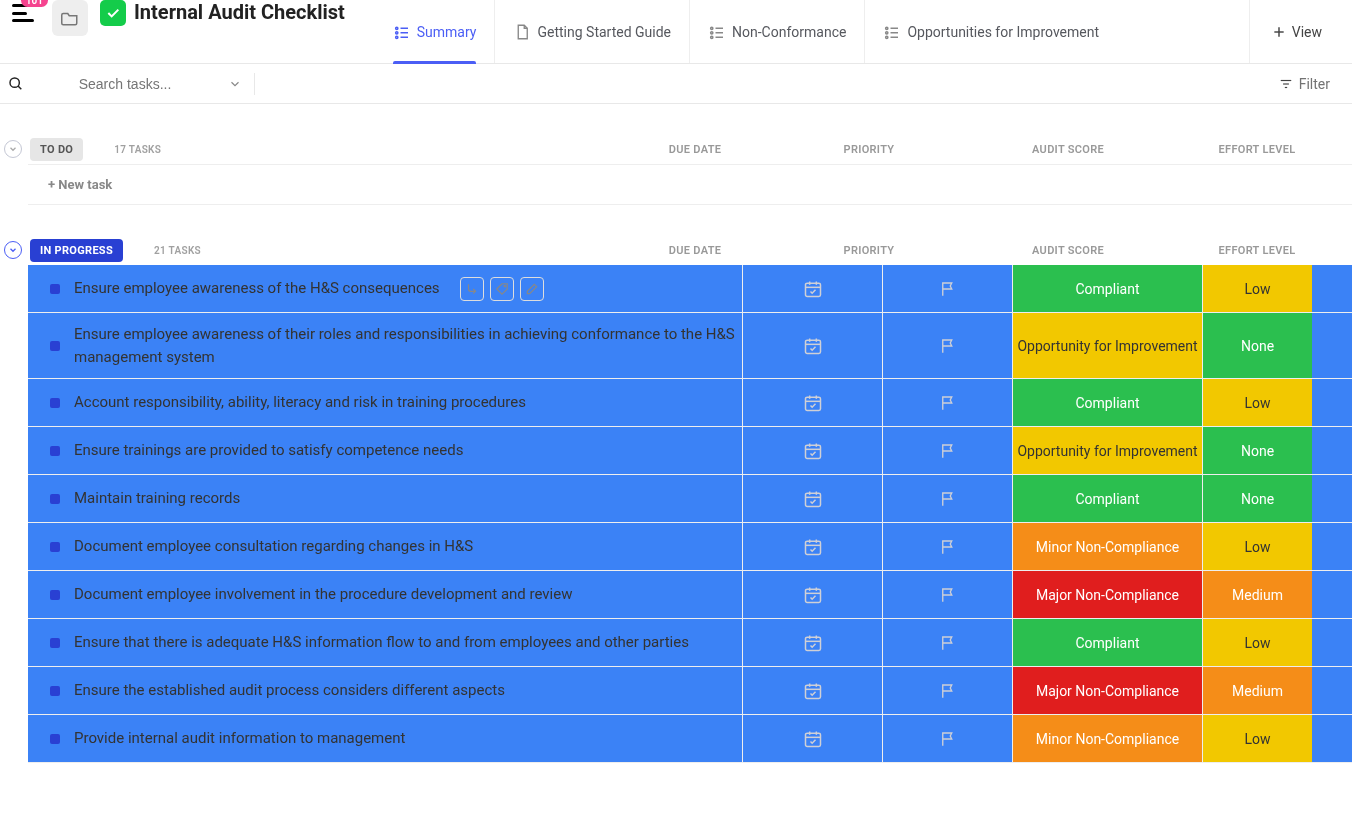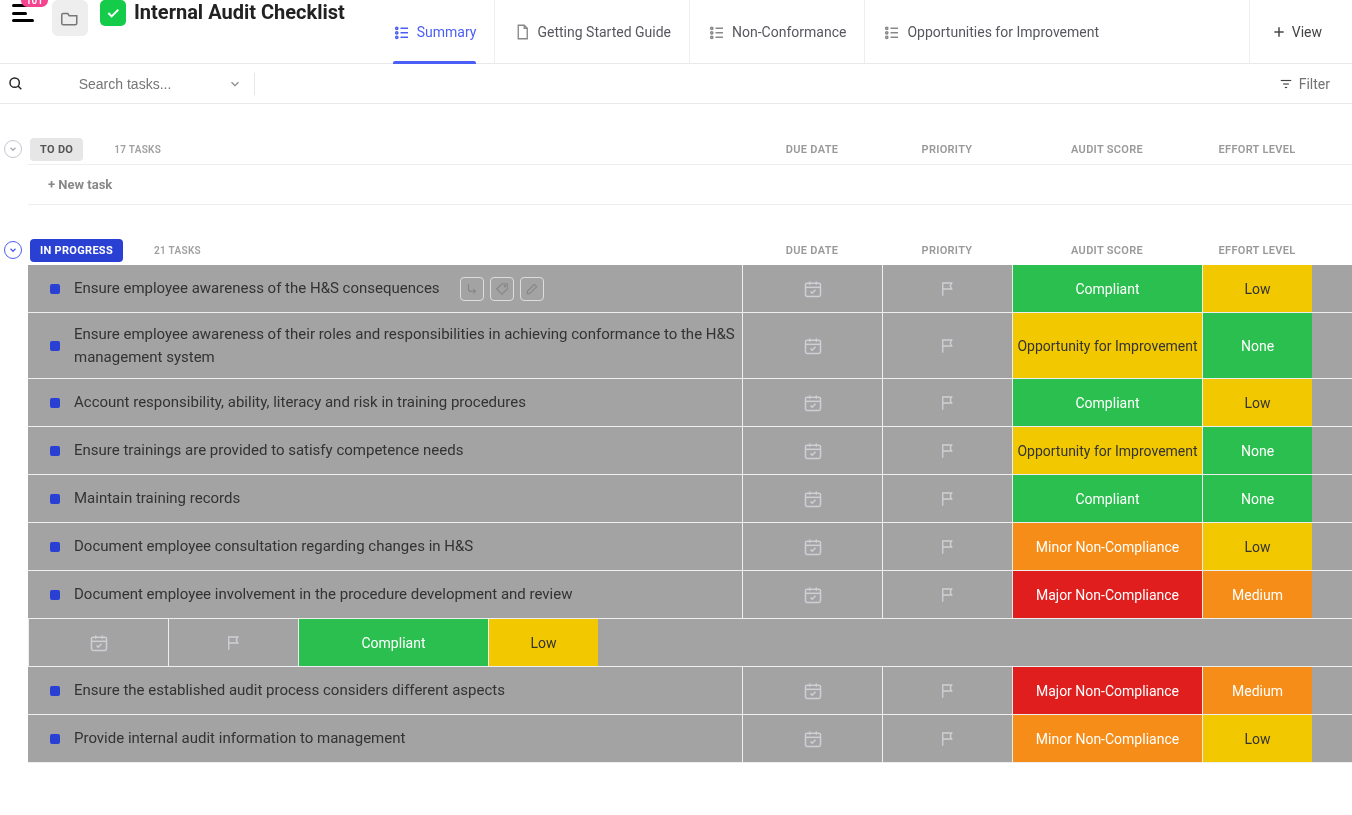--- a/index.html
+++ b/index.html
@@ -35,33 +35,33 @@
 
 
 .section-wrap { padding-top:30px; }
 .section-head { display:flex; align-items:center; padding:0 0 0 4px; height:30px; font-size:11px; color:#999; font-weight:600; letter-spacing:.3px; position:relative; }
 .collapse-btn { width:18px; height:18px; border:1px solid #c4c7d4; border-radius:50%; display:flex; align-items:center; justify-content:center; cursor:pointer; margin-right:8px; }
 .collapse-btn.blue { border-color:#4b5ef5; color:#4b5ef5; }
 .status-pill { padding:5px 10px; border-radius:4px; font-size:11px; font-weight:700; letter-spacing:.3px; }
 .pill-todo { background:#e6e6e6; color:#555; }
 .pill-progress { background:#2940d3; color:#fff; }
 .count-label { margin-left:31px; color:#a0a0a0; font-size:10px; font-weight:600; }
-.col-headers { display:flex; margin-left:auto; }
+.col-headers { display:flex; margin-left:auto;gap:39px; }
 .col-head { text-align:center; font-size:11px; color:#999; font-weight:600; }
 .col-due { width:140px; }
 .col-pri { width:130px; }
 .col-score { width:190px; }
 .col-effort { width:110px; margin-right:40px; }
 
 .todo-body { border-top:1px solid #eee; border-bottom:1px solid #eee; background:#fff; margin-left:28px; }
 .new-task { padding:12px 20px; color:#888; font-size:13px; cursor:pointer;font-weight:bold; }
 
 
 .task-list { margin-left:28px; }
-.task-row { display:flex; align-items:stretch; border-bottom:1px solid #eee; min-height:48px; background:#a3a3a3; }
+.task-row { display:flex; align-items:stretch; border-bottom:1px solid #eee; min-height:48px; background:#3b82f6;justify-content:flex-end; }
 .task-left { display:flex; align-items:center; flex:1; padding:10px 0 10px 22px; gap:14px; }
 .status-sq { width:10px; height:10px; background:#2940d3; border-radius:2px; flex:none; }
 .task-name { font-size:15px; color:#333; line-height:1.5; }
 .hover-icons { display:flex; gap:6px; margin-left:6px; }
 .hicon { width:24px; height:24px; border:1px solid #ddd; border-radius:4px; display:flex; align-items:center; justify-content:center; cursor:pointer; color:#888; }
 .cell { display:flex; align-items:center; justify-content:center; border-left:1px solid #eee; }
 .cell-due { width:140px; }
 .cell-pri { width:130px; }
 .cell-score { width:190px; }
 .cell-effort { width:110px; margin-right:40px; }
@@ -431,20 +431,24 @@
           </span>
         </div>
         <div class="cell cell-score">
           <div class="score-badge bg-red">Major Non-Compliance</div>
         </div>
         <div class="cell cell-effort">
           <div class="effort-badge bg-orange">Medium</div>
         </div>
       </div>
       <div class="task-row">
+        <div class="task-left">
+          <div class="status-sq"></div>
+          <div class="task-name">Ensure that there is adequate H&amp;S information flow to and from employees and other parties</div>
+        </div>
         <div class="cell cell-due">
           <span class="ghost-icon">
             <svg width="20" height="20" viewBox="0 0 24 24" fill="none" stroke="currentColor" stroke-width="1.8">
               <rect x="3" y="5" width="18" height="16" rx="2"></rect>
               <line x1="3" y1="10" x2="21" y2="10"></line>
               <line x1="8" y1="3" x2="8" y2="7"></line>
               <line x1="16" y1="3" x2="16" y2="7"></line>
               <path d="M9 15l2 2 4-4"></path>
             </svg>
           </span>

